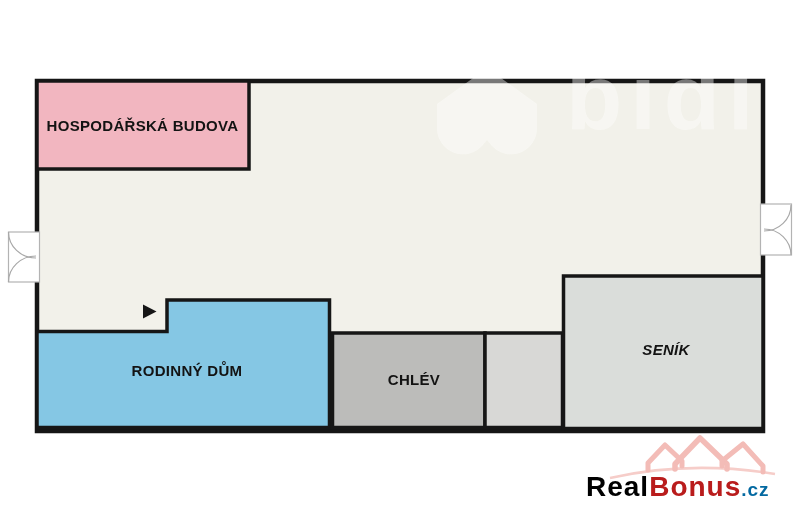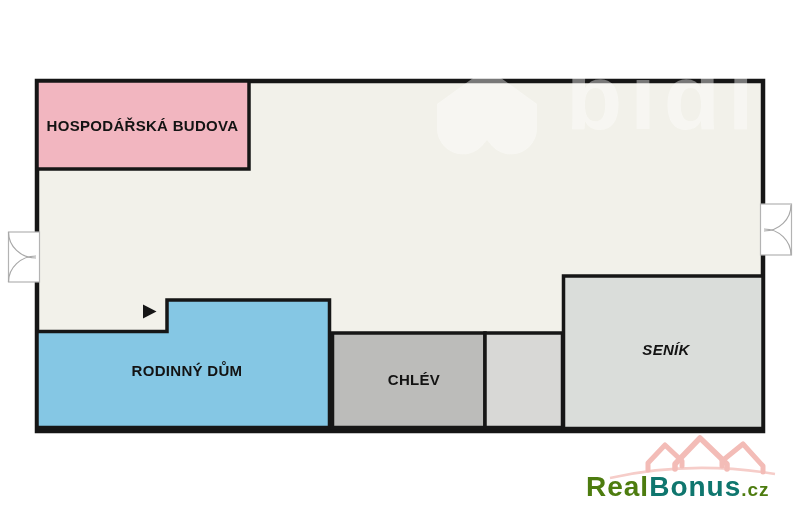--- a/index.html
+++ b/index.html
@@ -83,17 +83,17 @@
 
       <path d="M30,46 Q110,28 195,42" fill="none" stroke="#F6CDC9" stroke-width="2.5"></path>
 
       <path d="M68,38 L68,31 L85,13 L102,29 L102,34" fill="none" stroke="#F3BCB7" stroke-width="5" stroke-linecap="round" stroke-linejoin="round"></path>
 
       <path d="M95,37 L95,32 L120,6 L147,32 L147,37" fill="none" stroke="#F3BCB7" stroke-width="5.5" stroke-linecap="round" stroke-linejoin="round"></path>
 
       <path d="M142,34 L142,29 L163,12 L183,34 L183,40" fill="none" stroke="#F3BCB7" stroke-width="5" stroke-linecap="round" stroke-linejoin="round"></path>
     </svg>
     <div class="rb-text">
-      <span class="rb-gray" style="color:#4d7c0f">Real</span><span class="rb-red" style="color:#0f766e">Bonus</span><span class="rb-tld" style="color:#4d7c0f">.cz</span>
+      <span class="rb-gray" style="color:#000000">Real</span><span class="rb-red" style="color:#b91c1c">Bonus</span><span class="rb-tld" style="color:#0369a1">.cz</span>
     </div>
   </div>
 
 </div>
 
 </body></html>

